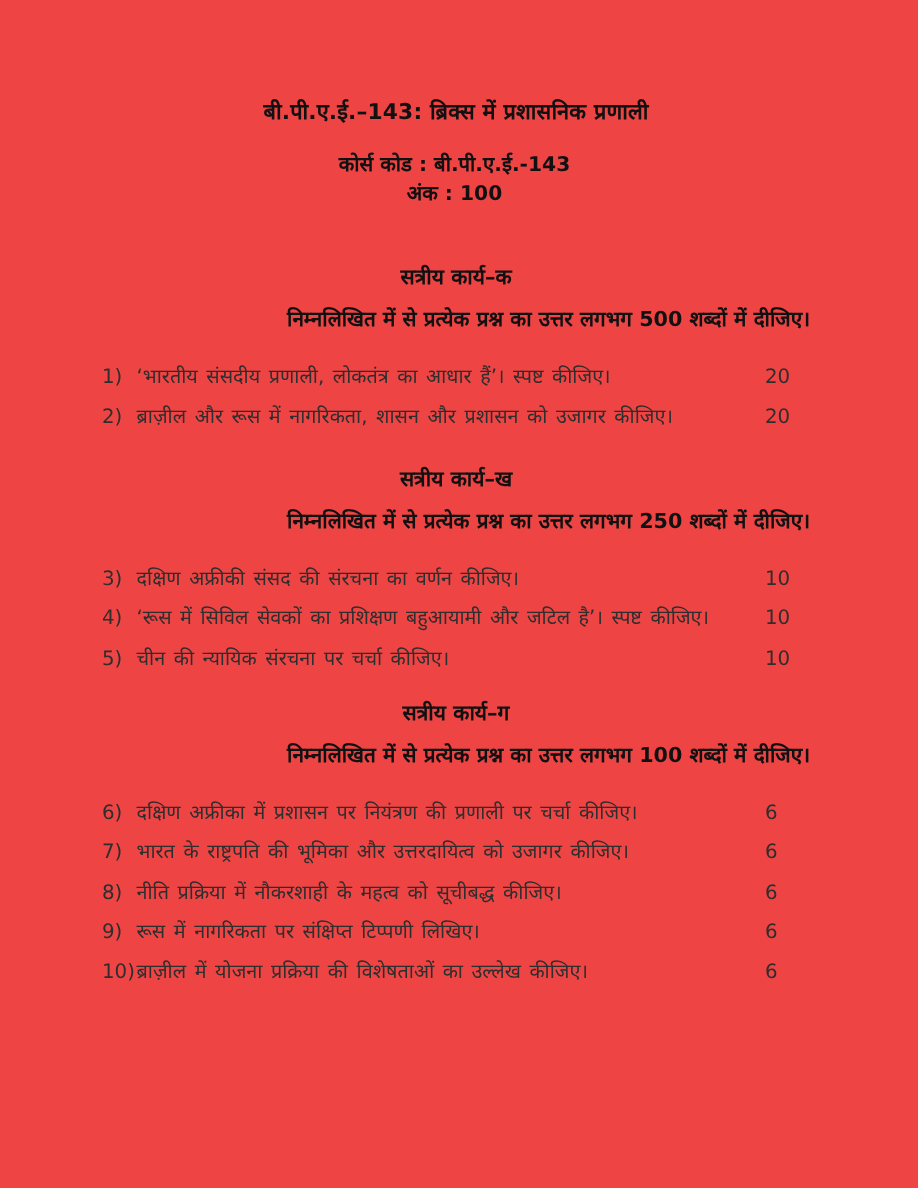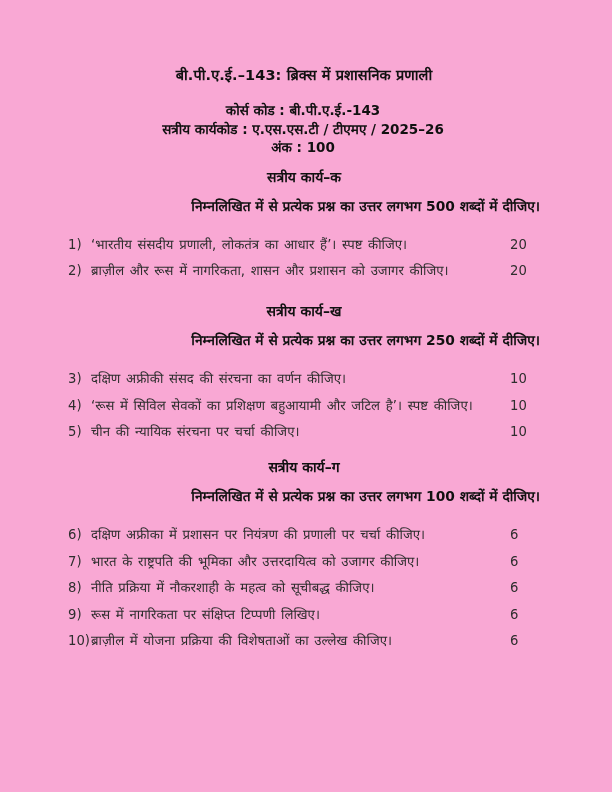--- a/index.html
+++ b/index.html
@@ -12,21 +12,21 @@
 
   body {
     font-family: "DejaVu Sans", "Liberation Sans", sans-serif;
     color: #1c1c1c;
   }
 
   .page {
     position: relative;
     width: 612px;
     height: 792px;
-    background: #f9a8d4;
+    background: #ef4444;
     overflow: hidden;
   }
 
   .content {
     padding: 66px 72px 0 68px; 
   }
 
   
   .doc-title {
     text-align: center;
@@ -48,21 +48,21 @@
     padding-right: 2px;
   }
 
   
   .section-heading {
     text-align: center;
     font-weight: bold;
     font-size: 14px;
     color: #111;
   }
-  .section-a .section-heading { margin-top: 10px; }
+  .section-a .section-heading { margin-top: 36px; }
   .section-b .section-heading { margin-top: 22px; }
   .section-c .section-heading { margin-top: 17px; }
 
   .instruction {
     margin-top: 11px;
     font-weight: bold;
     font-size: 13.8px;
     color: #111;
     line-height: 18px;
     text-align: right;
@@ -104,21 +104,20 @@
 
 <div class="page">
   <div class="content">
 
     <div class="doc-title">
       <div>बी.पी.ए.ई.–143: ब्रिक्स में प्रशासनिक प्रणाली</div>
     </div>
 
     <div class="meta-block">
       <div>कोर्स कोड : बी.पी.ए.ई.-143</div>
-      <div>सत्रीय कार्यकोड : ए.एस.एस.टी / टीएमए / 2025–26</div>
       <div>अंक : 100</div>
     </div>
 
     <div class="section section-a">
       <div class="section-heading">सत्रीय कार्य–क</div>
       <div class="instruction">निम्नलिखित में से प्रत्येक प्रश्न का उत्तर लगभग 500 शब्दों में दीजिए।</div>
       <div class="questions">
         <div class="q-row">
           <span class="q-num">1)</span>
           <span class="q-text">‘भारतीय संसदीय प्रणाली, लोकतंत्र का आधार हैं’। स्पष्ट कीजिए।</span>

